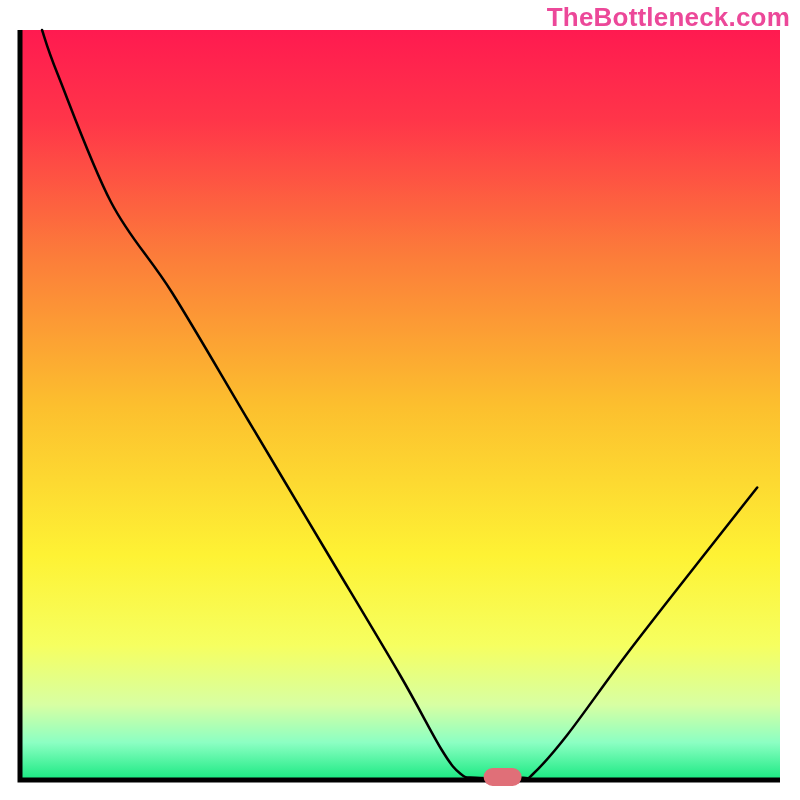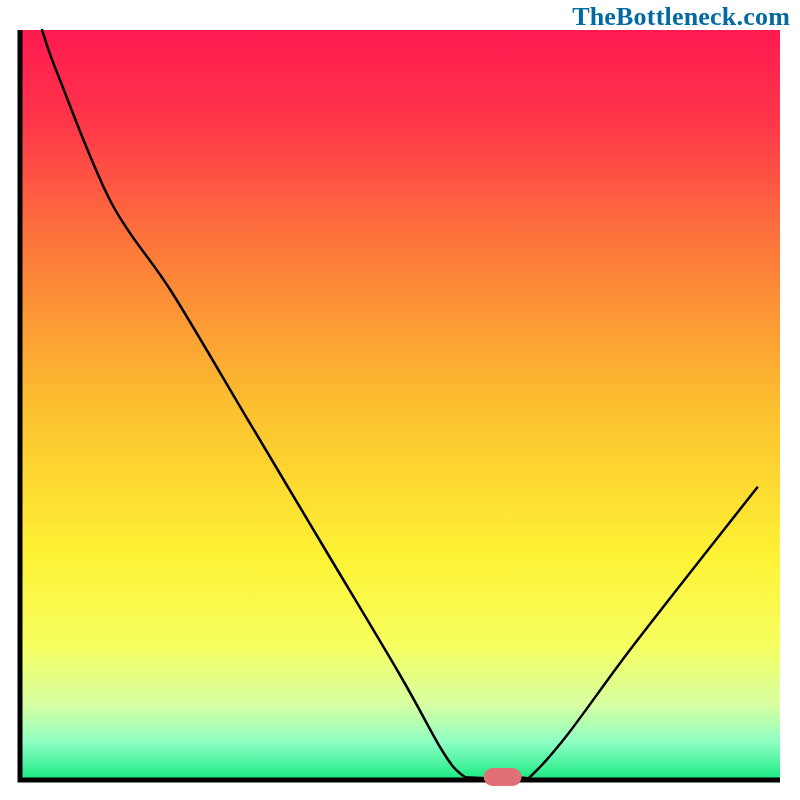--- a/index.html
+++ b/index.html
@@ -12,24 +12,24 @@
   }
   .frame {
     position: relative;
     width: 800px;
     height: 800px;
   }
   .watermark {
     position: absolute;
     top: 2px;
     right: 10px;
-    font-family: Liberation Serif, serif;
+    font-family: Liberation Sans, sans-serif;
     font-size: 26px;
     font-weight: 600;
-    color: #0369a1;
+    color: #ec4899;
     letter-spacing: 0.2px;
   }
   svg {
     position: absolute;
     left: 0;
     top: 0;
   }
 </style>
 </head>
 <body>

